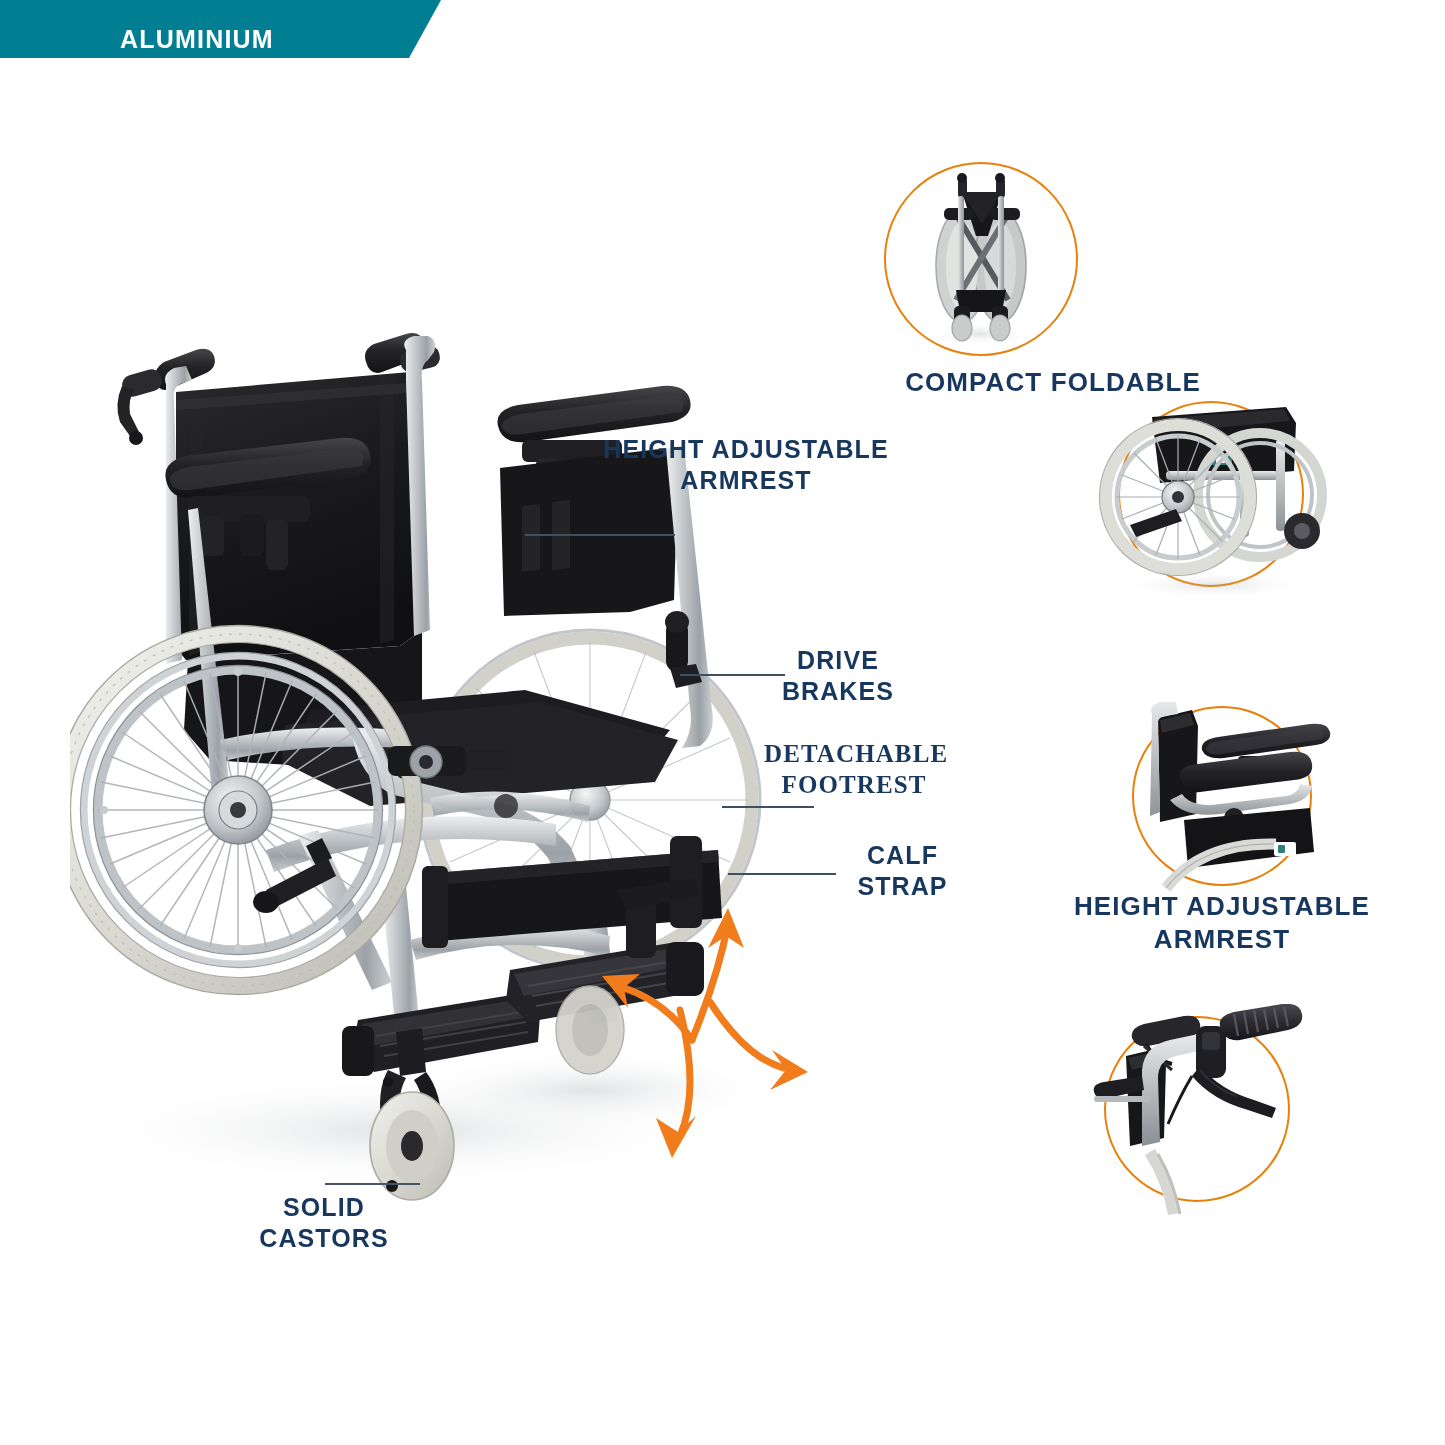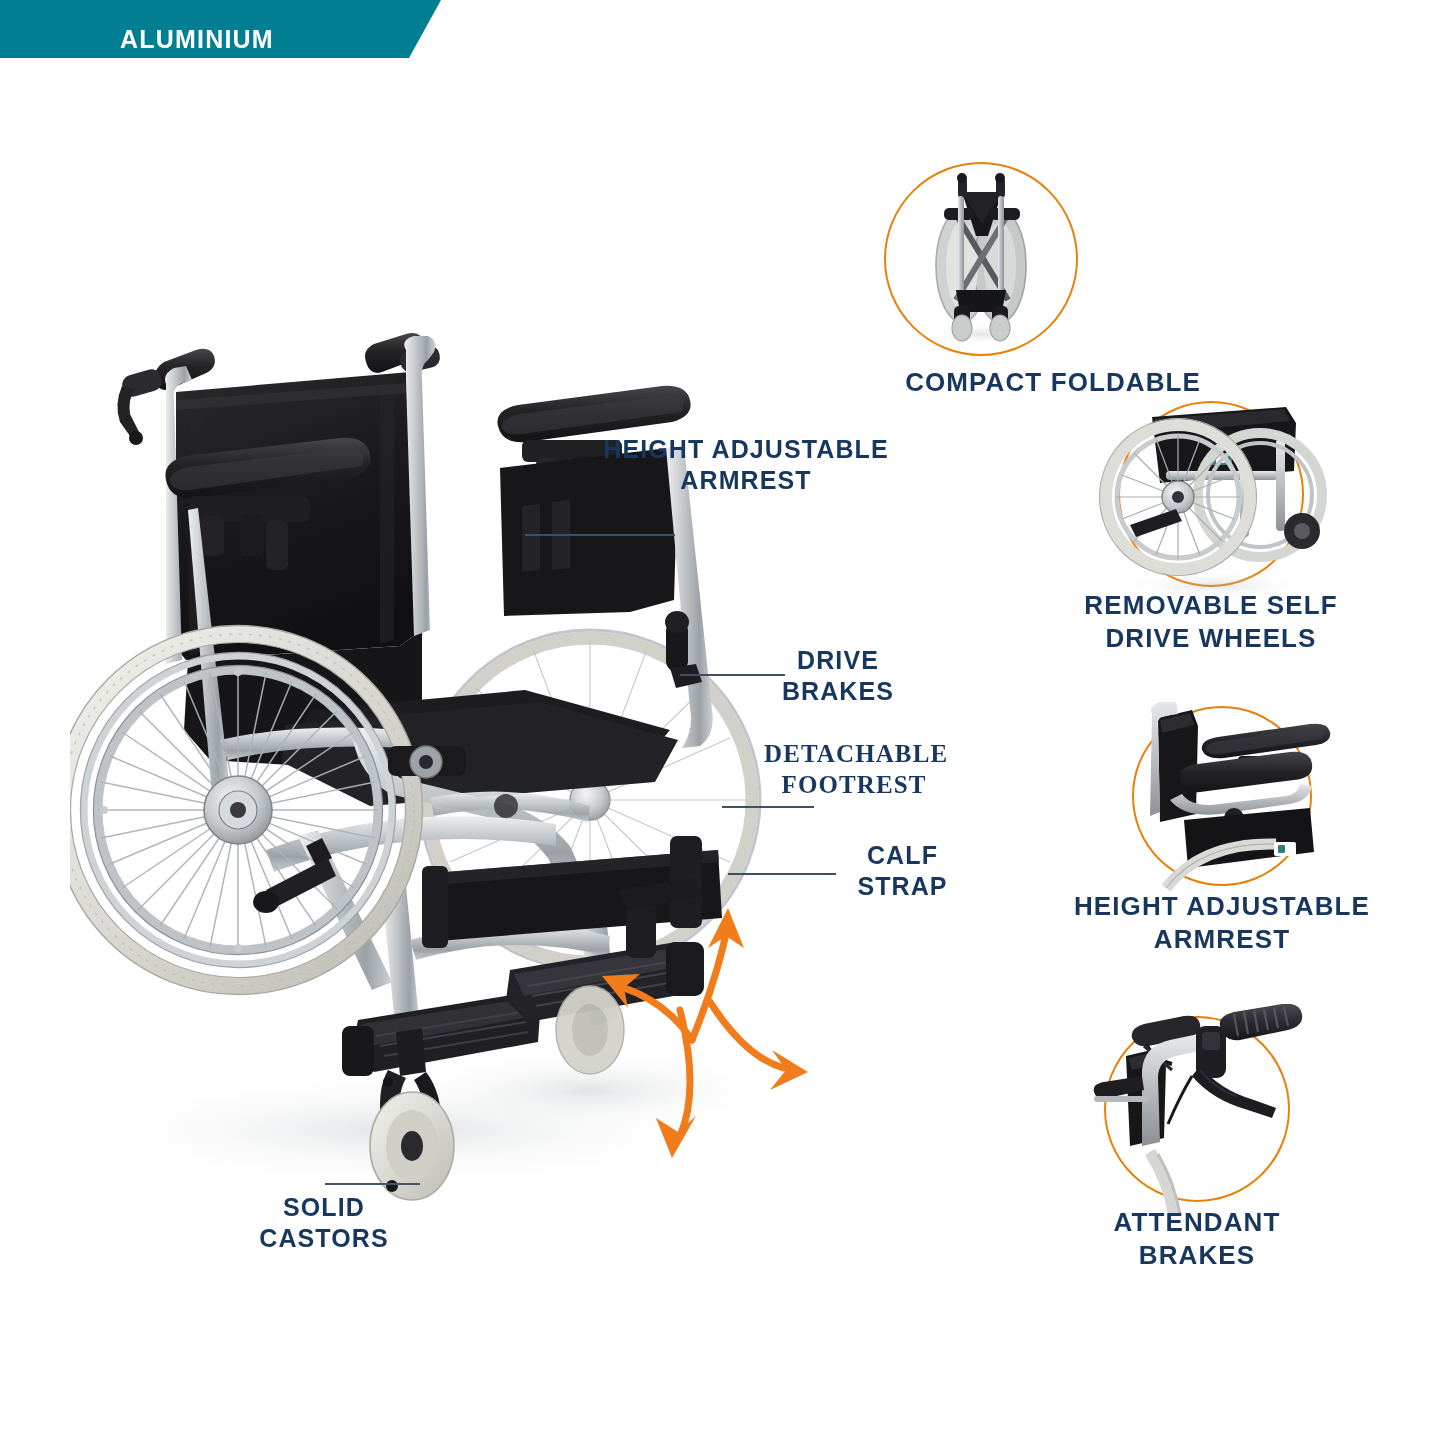--- a/index.html
+++ b/index.html
@@ -502,22 +502,20 @@
     </g>
     <circle cx="88" cy="118" r="16" fill="url(#f2hub)" stroke="#7E8388" stroke-width="1.4"></circle>
     <circle cx="88" cy="118" r="6" fill="#33333a"></circle>
 
     <path d="M40 146 L86 130 L92 142 L46 158 Z" fill="#1e1e22"></path>
 
     <circle cx="212" cy="152" r="18" fill="#2a2a2e"></circle>
     <circle cx="212" cy="152" r="8" fill="#5a5a60"></circle>
   </svg>
   </div>
-  <div class="feature-label" style="top:188px;">REMOVABLE SELF
-DRIVE WHEELS</div>
 </div>
 
 <div class="feature" style="left:1132px; top:706px; width:180px; height:180px;">
   <div class="feature-ring" style="width:180px; height:180px;"></div>
   <div class="feature-media" style="left:-18px; top:-14px; width:224px; height:212px;">
   <svg viewBox="0 0 224 212" xmlns="http://www.w3.org/2000/svg">
     <defs>
       <linearGradient id="f3p" x1="0" y1="0" x2="0" y2="1">
         <stop offset="0" stop-color="#45454a"></stop>
             <stop offset="0.5" stop-color="#232327"></stop>
@@ -604,15 +602,13 @@
 
     <path d="M104 72 Q92 92 80 120" stroke="#1a1a1e" stroke-width="3" fill="none"></path>
 
     <path d="M6 88 Q4 80 16 78 L54 72 L56 86 L20 94 Q8 96 6 88 Z" fill="#1d1d22"></path>
     <rect x="6" y="92" width="56" height="6" rx="3" fill="#B6BABD"></rect>
 
     <path d="M62 148 Q80 176 86 210" stroke="#D6D7D2" stroke-width="12" fill="none"></path>
     <path d="M70 150 Q86 178 92 210" stroke="#BFC0BB" stroke-width="3" fill="none"></path>
   </svg>
   </div>
-  <div class="feature-label" style="top:190px;">ATTENDANT
-BRAKES</div>
 </div>
 
 </body></html>

